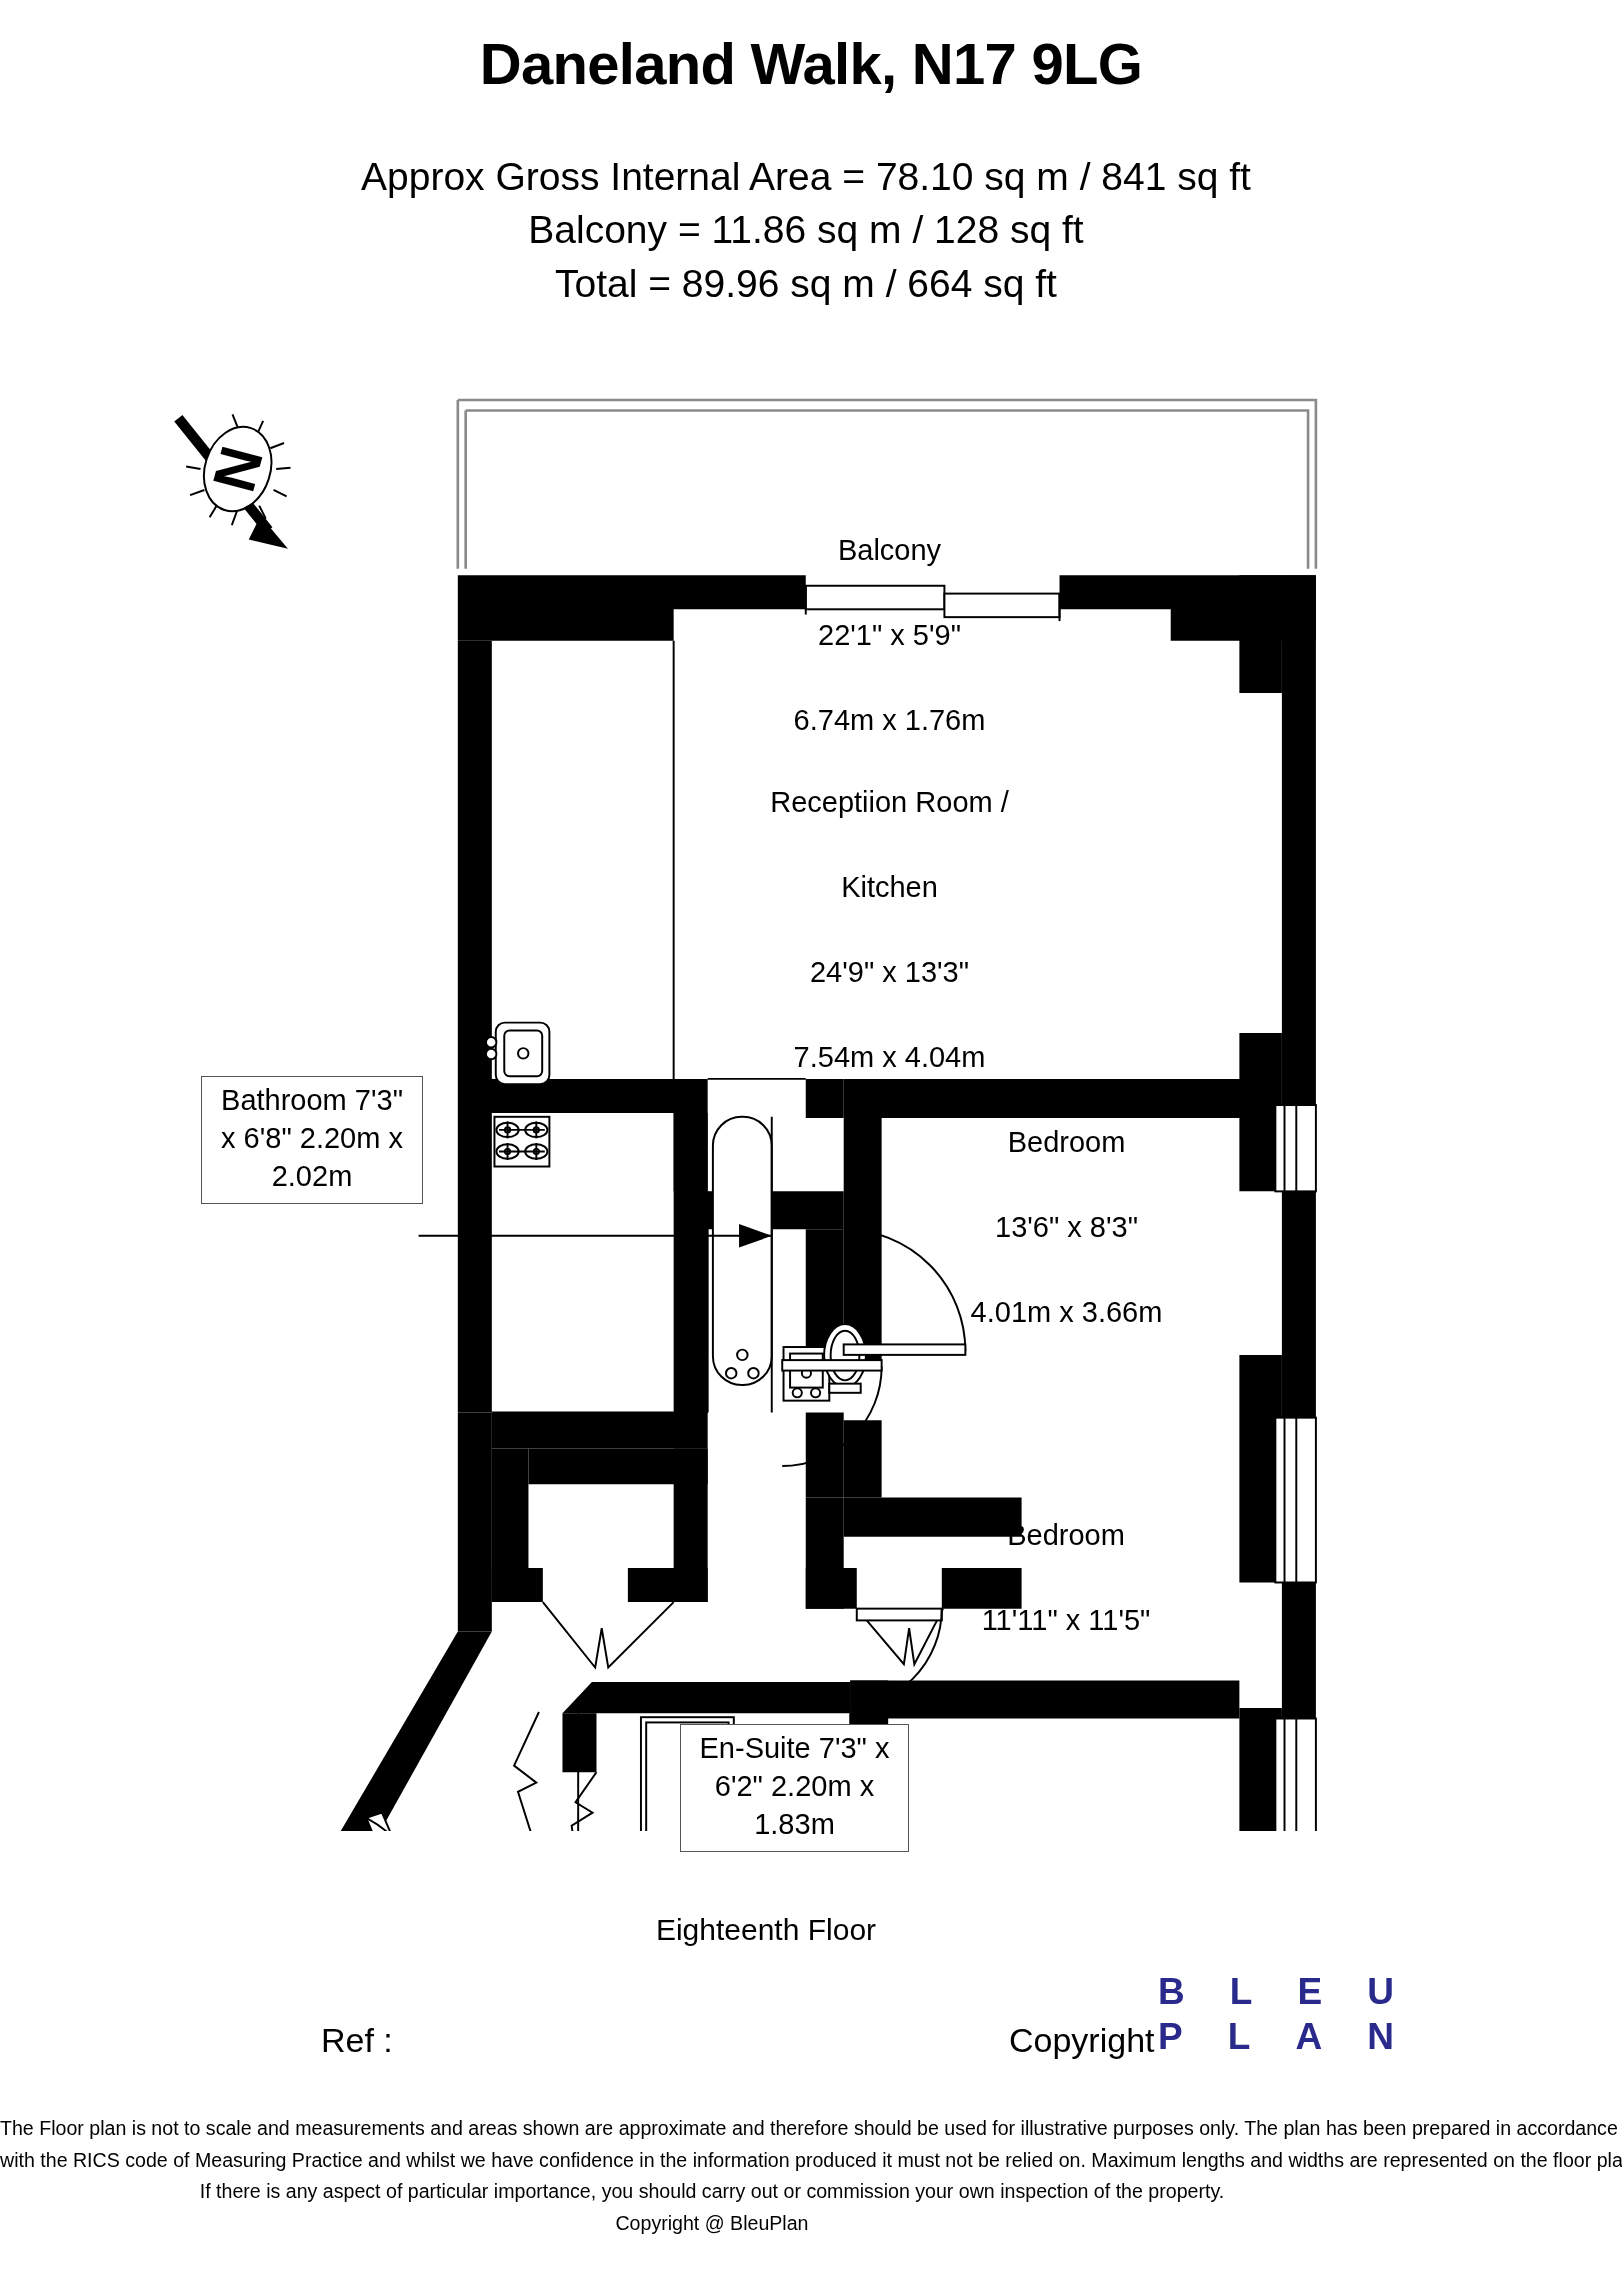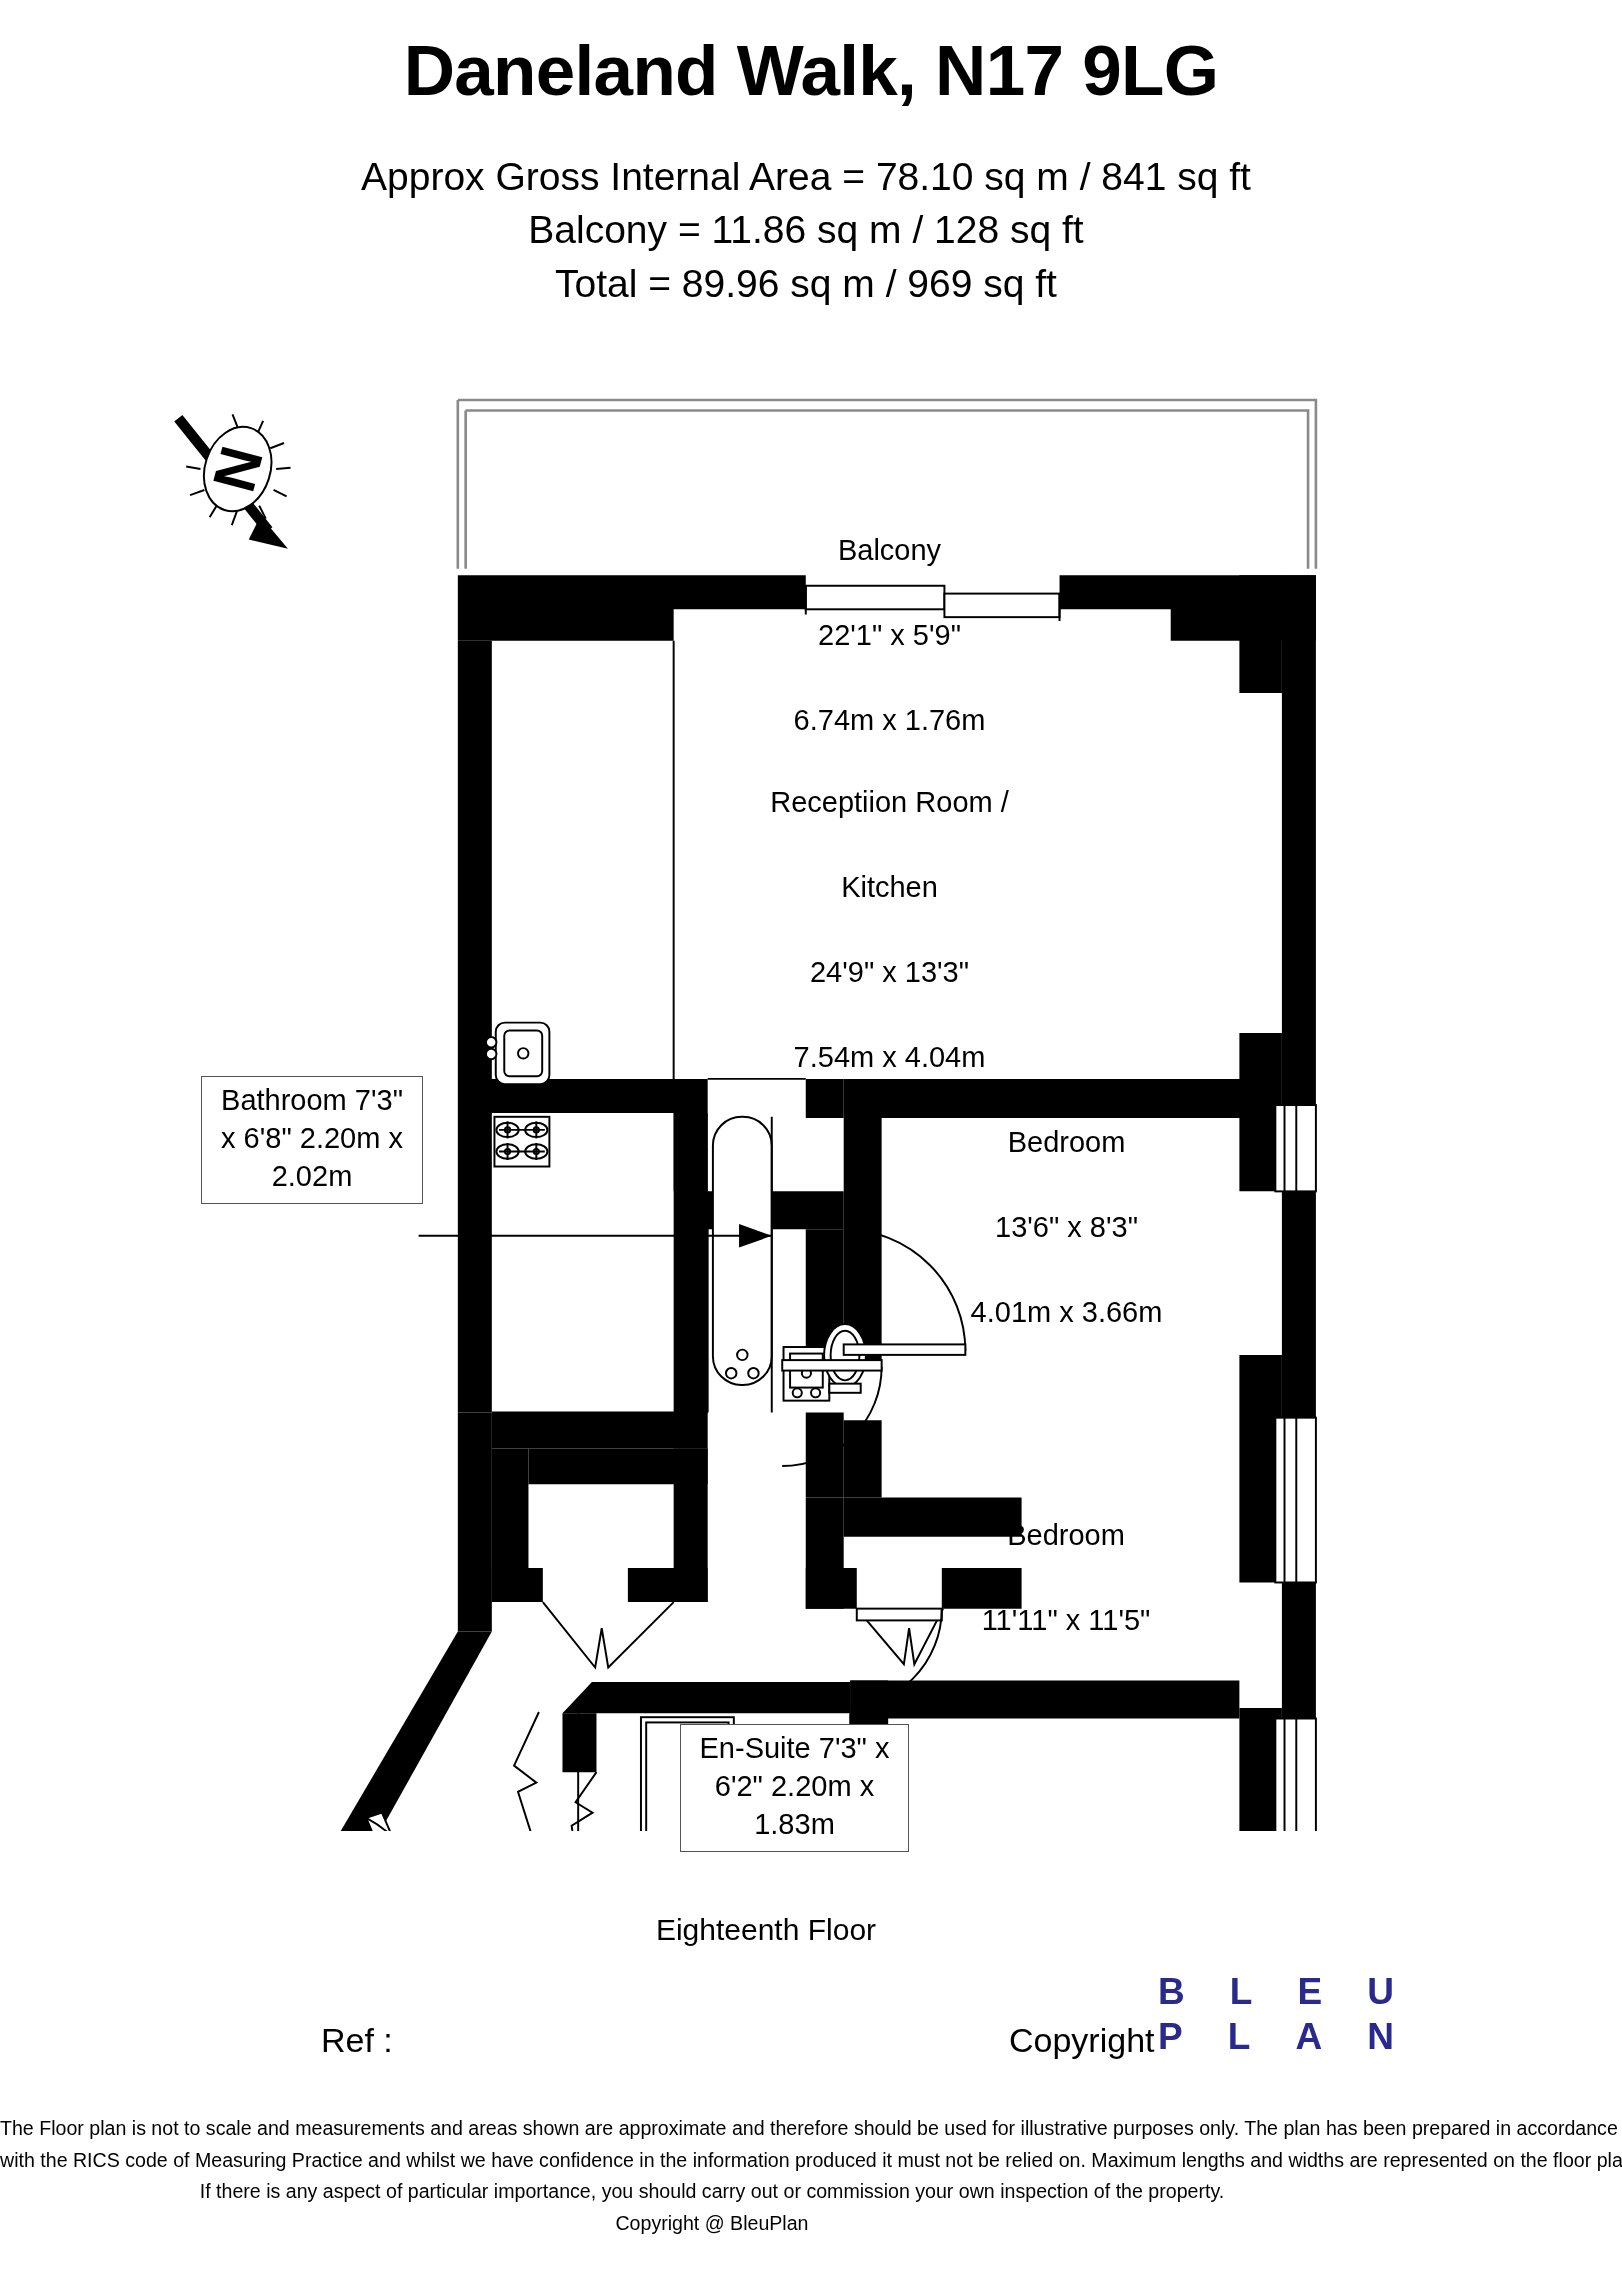--- a/index.html
+++ b/index.html
@@ -5,21 +5,21 @@
   html,body{margin:0;padding:0;background:#ffffff;}
   body{
     width:1622px;height:2295px;position:relative;overflow:hidden;
     font-family:"Liberation Sans", sans-serif;color:#000;
   }
   .page{position:absolute;inset:0;}
 
   
   .title{
     position:absolute;top:30px;left:0;width:1622px;text-align:center;
-    font-size:71px;font-weight:bold;letter-spacing:-0.7px;
+    font-size:58px;font-weight:bold;letter-spacing:-0.7px;
   }
   .areas{
     position:absolute;top:150px;left:0;width:1612px;text-align:center;
     font-size:39px;line-height:1.37;
   }
   .areas div{white-space:nowrap;}
 
   
   .compass{position:absolute;left:164px;top:406px;width:150px;height:164px;}
 
@@ -73,21 +73,21 @@
 </head>
 <body>
 
 <div class="page">
 
   <div class="title">Daneland Walk, N17 9LG</div>
 
   <div class="areas">
     <div>Approx Gross Internal Area = 78.10 sq m / 841 sq ft</div>
     <div>Balcony = 11.86 sq m / 128 sq ft</div>
-    <div>Total = 89.96 sq m / 969 sq ft</div>
+    <div>Total = 89.96 sq m / 664 sq ft</div>
   </div>
 
   <div class="compass">
     <svg width="150" height="164" viewBox="0 0 230 250">
 
       <g stroke="#000" stroke-width="16" fill="none">
         <line x1="22" y1="18" x2="160" y2="190"></line>
       </g>
       <polygon points="148,168 190,218 130,204" fill="#000"></polygon>
 

